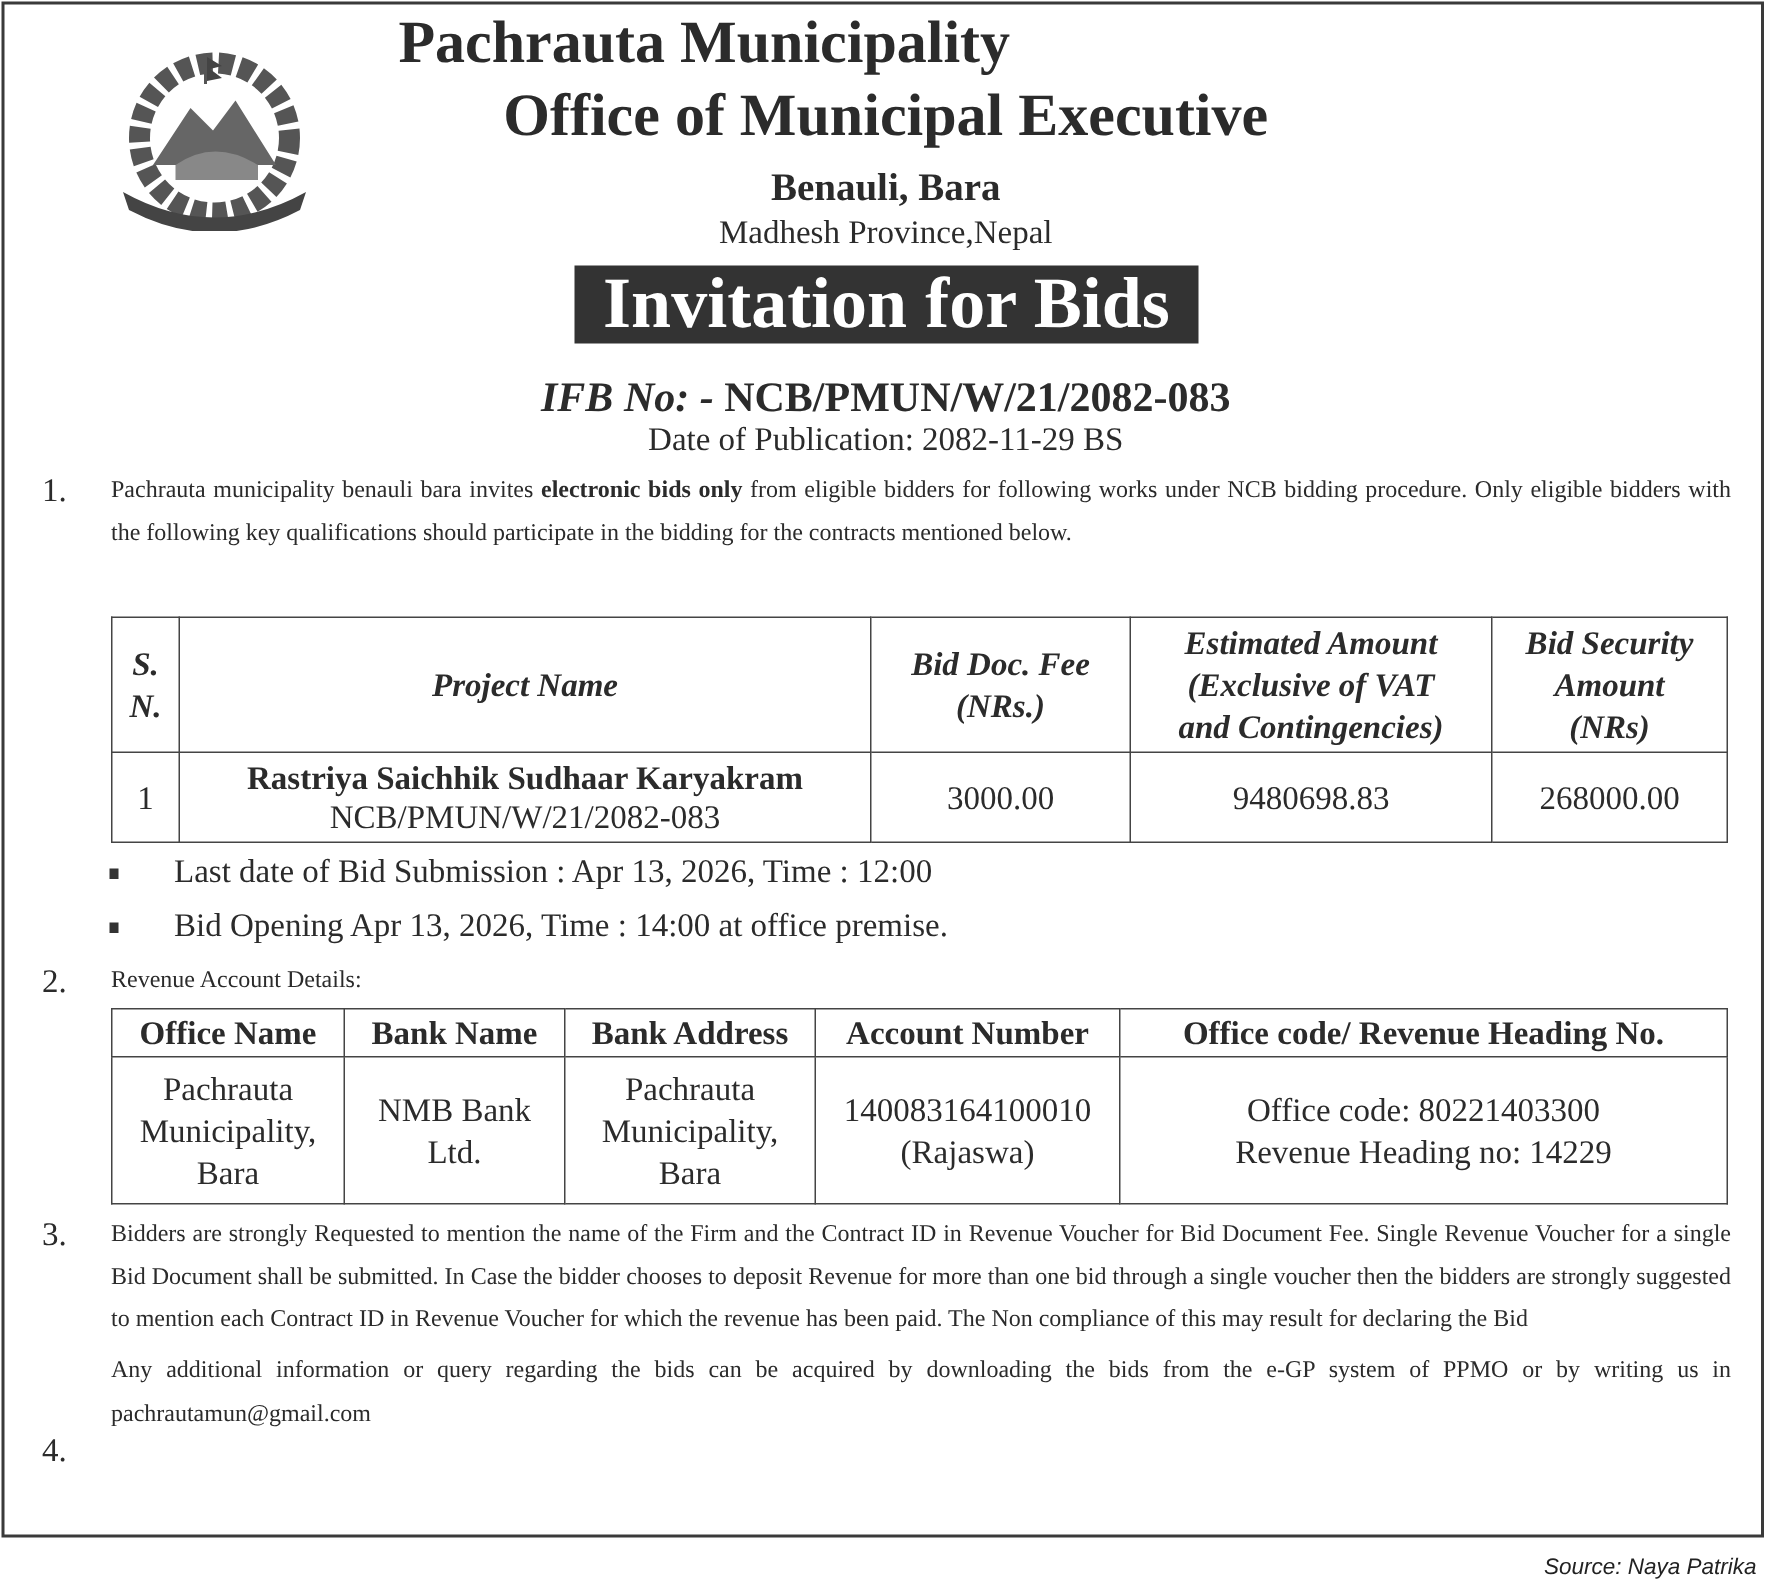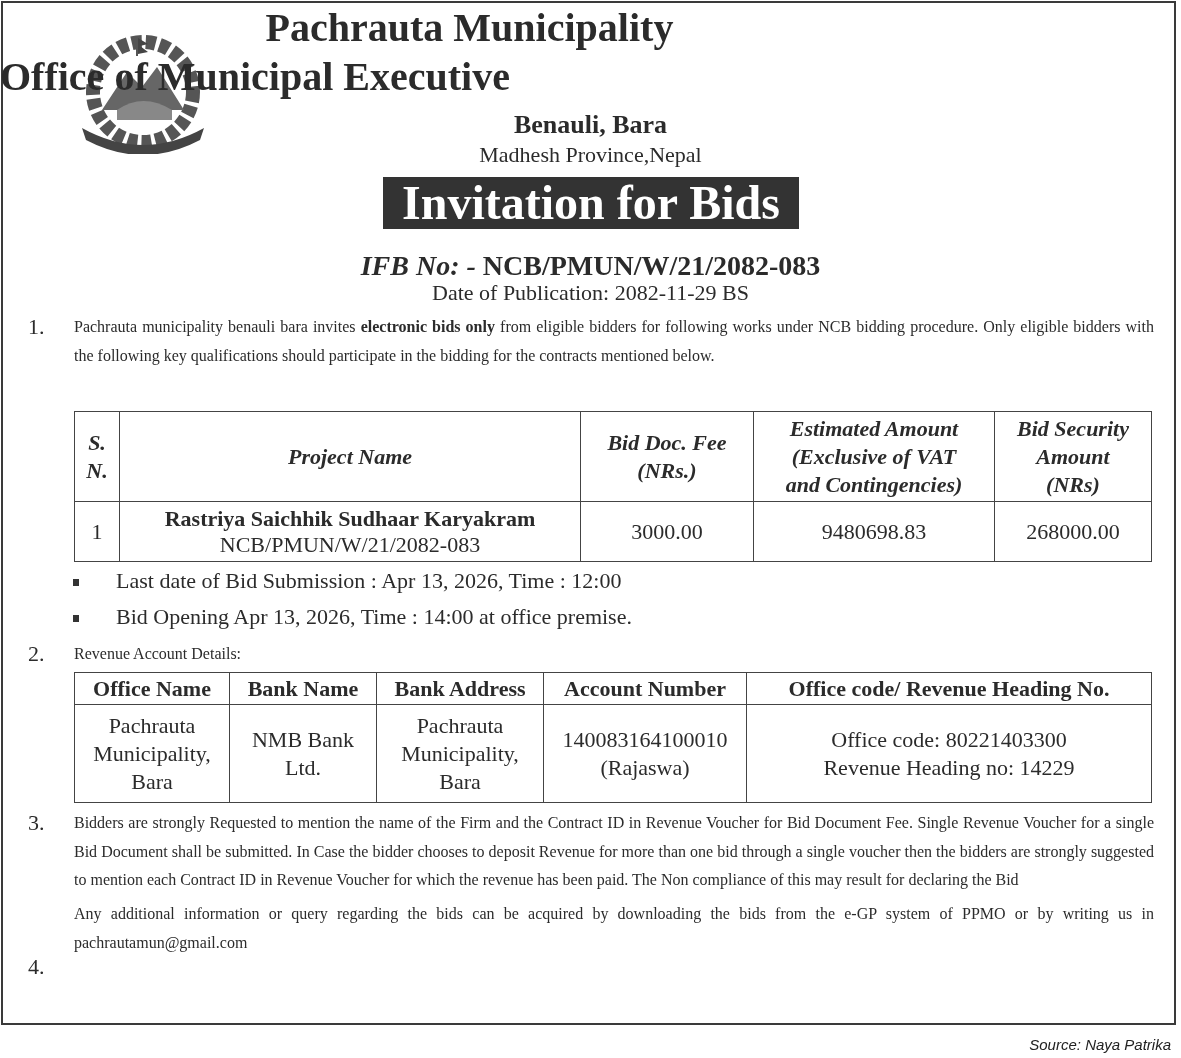--- a/index.html
+++ b/index.html
@@ -7,21 +7,21 @@
       width: 1181px; height: 1058px; position: relative; overflow: hidden;
       font-family: "Liberation Serif", "DejaVu Serif", serif; color: #2b2b2b;
     }
     .frame {
       position: absolute; left: 1px; top: 1px; width: 1175px; height: 1024px;
       border: 2px solid #3a3a3a; box-sizing: border-box; background: #fff;
     }
     .emblem { position: absolute; left: 72px; top: 32px; width: 142px; height: 122px; }
     .title1 { position: absolute; left: 0; width: 939px; top: 6px; text-align: center;
       font-size: 40px; font-weight: bold; line-height: 44px; }
-    .title2 { position: absolute; left: 0; width: 1181px; top: 54px; 
+    .title2 { position: absolute; left: 0; width: 1181px; top: 54px; text-align: center;
       font-size: 40px; font-weight: bold; line-height: 46px; }
     .loc1 { position: absolute; left: 0; width: 1181px; top: 110px; text-align: center;
       font-size: 26px; font-weight: bold; line-height: 30px; }
     .loc2 { position: absolute; left: 0; width: 1181px; top: 142px; text-align: center;
       font-size: 22px; line-height: 26px; }
     .banner { position: absolute; left: 383px; top: 177px; width: 416px; height: 52px;
       background: #333333; color: #ffffff; text-align: center; font-weight: bold;
       font-size: 48px; line-height: 52px; }
     .ifb { position: absolute; left: 0; width: 1181px; top: 250px; text-align: center;
       font-size: 28px; font-weight: bold; line-height: 32px; }

